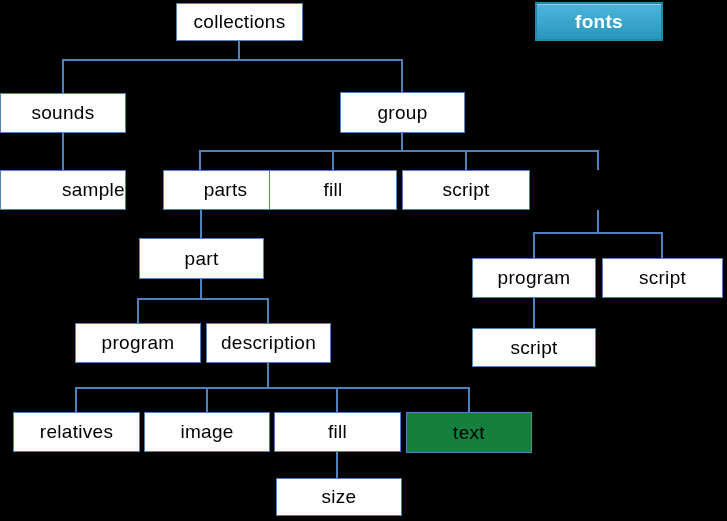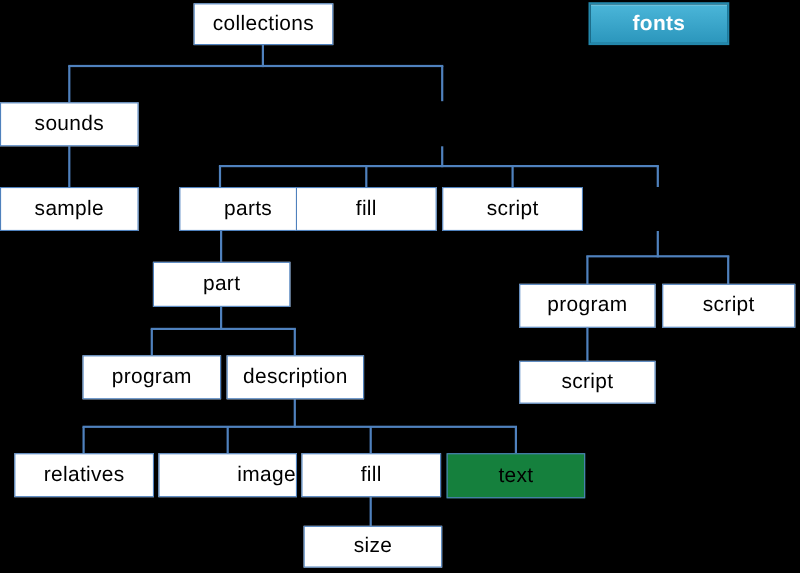--- a/index.html
+++ b/index.html
@@ -64,21 +64,24 @@
     <div class="seg" style="background: rgb(79, 129, 189); left: 336px; top: 452px; width: 2px; height: 26px;"></div>
     <div class="node plain" style="left: 176px; top: 3px; width: 127px; height: 38px; background: rgb(255, 255, 255); border: 1.5px solid rgb(79, 129, 189); color: rgb(0, 0, 0);">
       <span>collections</span>
     </div>
     <div class="node accent" style="left: 535px; top: 2px; width: 128px; height: 39px; background: linear-gradient(rgb(75, 182, 217), rgb(43, 150, 188)); border: 2px solid rgb(35, 135, 171); color: rgb(255, 255, 255);">
       <span>fonts</span>
     </div>
     <div class="node plain" style="left: 0px; top: 93px; width: 126px; height: 40px; background: rgb(255, 255, 255); border: 1.5px solid rgb(79, 129, 189); color: rgb(0, 0, 0);">
       <span>sounds</span>
     </div>
-    <div class="node plain" style="left: 0px; top: 170px; width: 126px; height: 40px; background: rgb(255, 255, 255); border: 1.5px solid rgb(79, 129, 189); color: rgb(0, 0, 0);">
+    <div class="node plain" style="left: 340px; top: 92px; width: 125px; height: 41px; background: rgb(255, 255, 255); border: 1.5px solid rgb(79, 129, 189); color: rgb(0, 0, 0);">
+      <span>group</span>
+    </div>
+    <div class="node plain" style="left: 0px; top: 170px; width: 126px; height: 40px; background: rgb(255, 255, 255); border: 1.5px solid rgb(79, 129, 189); color: rgb(0, 0, 0); justify-content: flex-end;">
       <span>sample</span>
     </div>
     <div class="node plain" style="left: 138px; top: 170px; width: 125px; height: 40px; background: rgb(255, 255, 255); border: 1.5px solid rgb(79, 129, 189); color: rgb(0, 0, 0); margin-left: 25px;">
       <span>parts</span>
     </div>
     <div class="node plain" style="left: 269px; top: 170px; width: 128px; height: 40px; background: rgb(255, 255, 255); border: 1.5px solid rgb(79, 129, 189); color: rgb(0, 0, 0);">
       <span>fill</span>
     </div>
     <div class="node plain" style="left: 402px; top: 170px; width: 128px; height: 40px; background: rgb(255, 255, 255); border: 1.5px solid rgb(79, 129, 189); color: rgb(0, 0, 0);">
       <span>script</span>
@@ -97,21 +100,21 @@
     </div>
     <div class="node plain" style="left: 206px; top: 323px; width: 125px; height: 40px; background: rgb(255, 255, 255); border: 1.5px solid rgb(79, 129, 189); color: rgb(0, 0, 0);">
       <span>description</span>
     </div>
     <div class="node plain" style="left: 472px; top: 328px; width: 124px; height: 39px; background: rgb(255, 255, 255); border: 1.5px solid rgb(79, 129, 189); color: rgb(0, 0, 0);">
       <span>script</span>
     </div>
     <div class="node plain" style="left: 13px; top: 412px; width: 127px; height: 40px; background: rgb(255, 255, 255); border: 1.5px solid rgb(79, 129, 189); color: rgb(0, 0, 0);">
       <span>relatives</span>
     </div>
-    <div class="node plain" style="left: 144px; top: 412px; width: 126px; height: 40px; background: rgb(255, 255, 255); border: 1.5px solid rgb(79, 129, 189); color: rgb(0, 0, 0); justify-content: flex-end;">
+    <div class="node plain" style="left: 144px; top: 412px; width: 126px; height: 40px; background: rgb(255, 255, 255); border: 1.5px solid rgb(79, 129, 189); color: rgb(0, 0, 0);">
       <span>image</span>
     </div>
     <div class="node plain" style="left: 274px; top: 412px; width: 127px; height: 40px; background: rgb(255, 255, 255); border: 1.5px solid rgb(79, 129, 189); color: rgb(0, 0, 0);">
       <span>fill</span>
     </div>
     <div class="node plain" style="left: 406px; top: 412px; width: 126px; height: 41px; background: #15803d; border: 1.5px solid rgb(79, 129, 189); color: rgb(0, 0, 0);">
       <span>text</span>
     </div>
     <div class="node plain" style="left: 276px; top: 478px; width: 126px; height: 38px; background: rgb(255, 255, 255); border: 1.5px solid rgb(79, 129, 189); color: rgb(0, 0, 0);">
       <span>size</span>

